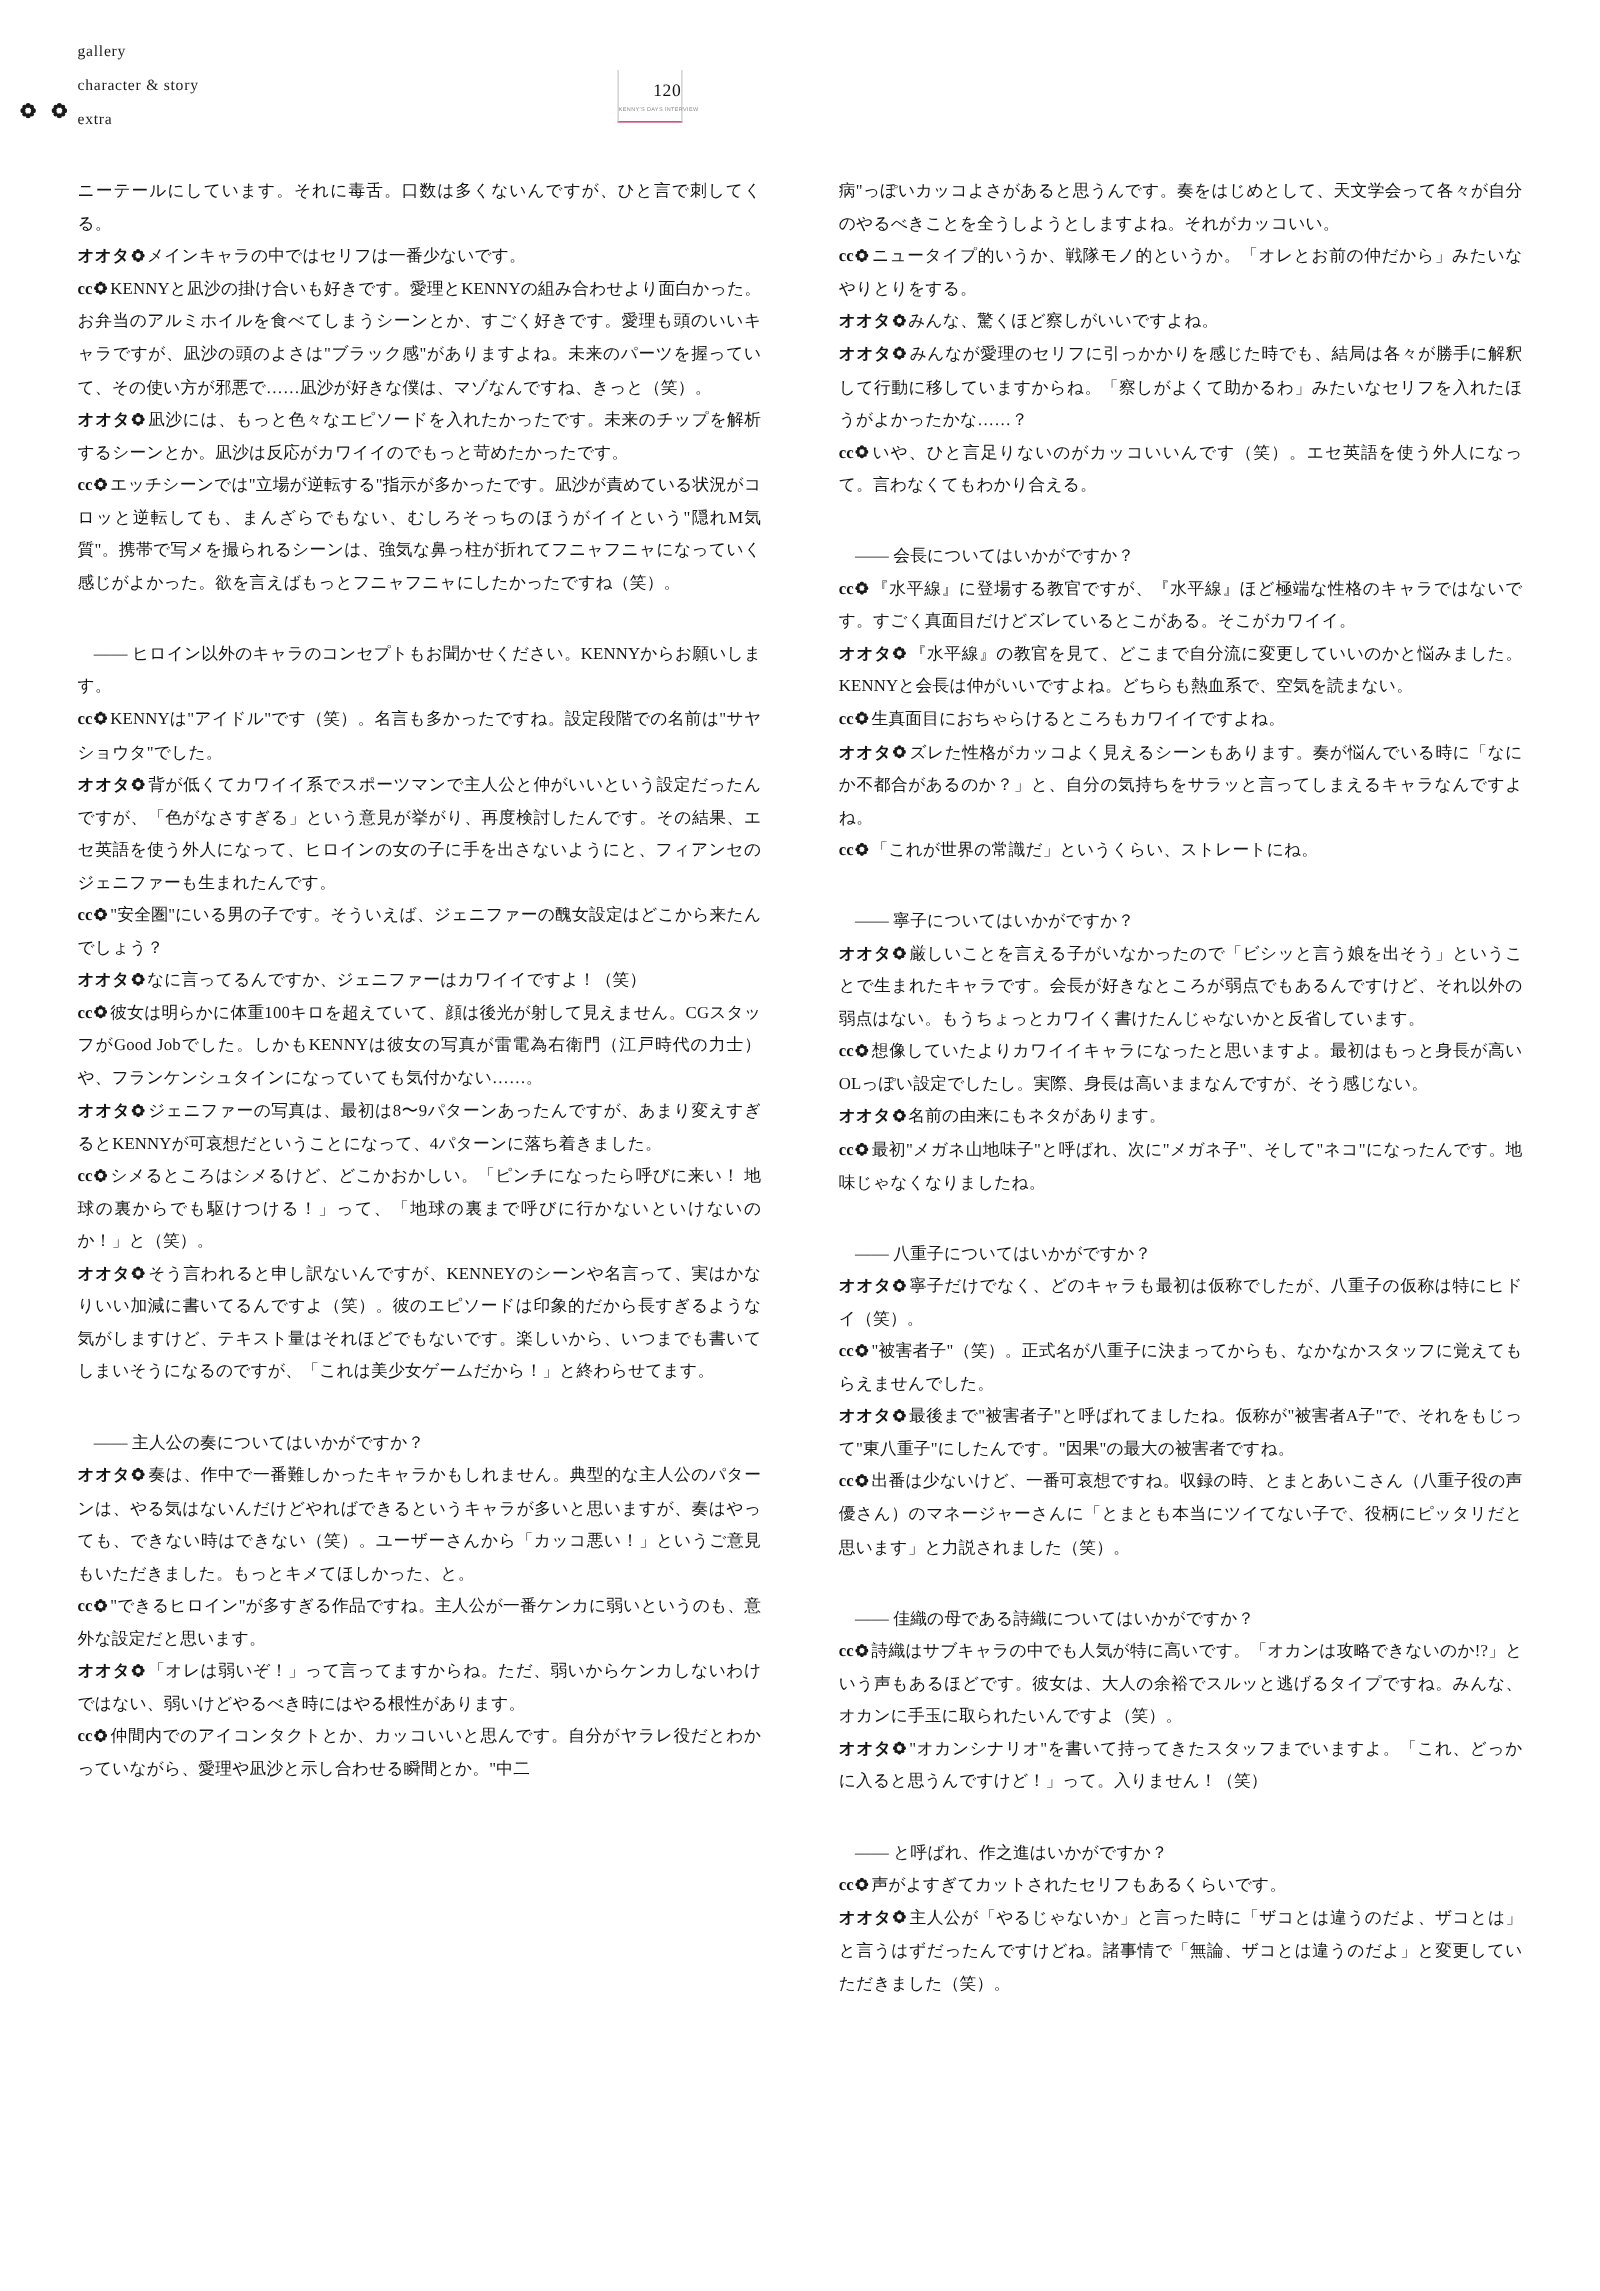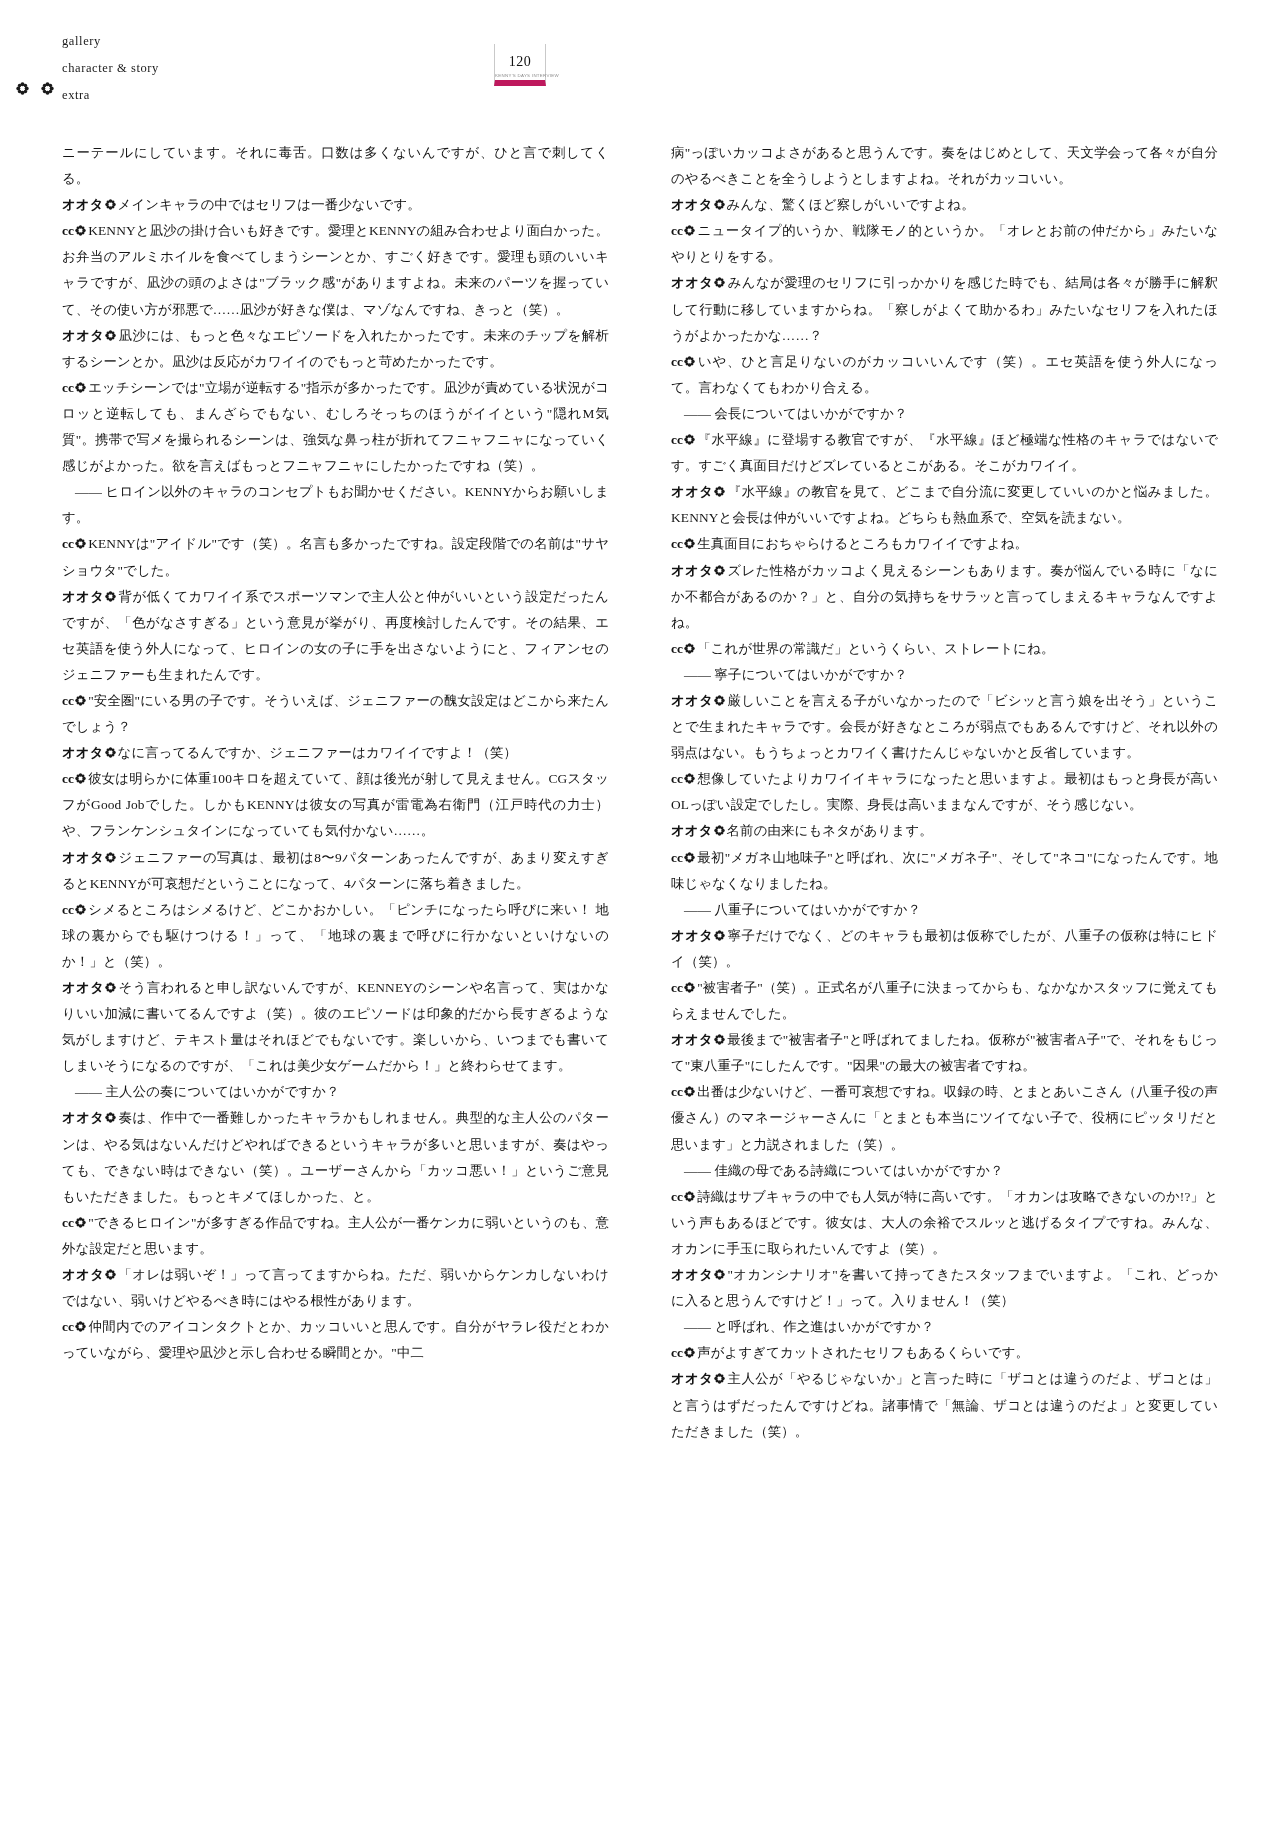--- a/index.html
+++ b/index.html
@@ -58,27 +58,27 @@
     width: 13px;
     height: 13px;
     position: relative;
     display: inline-block;
   }
   .flower svg { display: block; }
 
   .page-number-box {
     position: absolute;
     left: 494px;
-    top: 44px;
+    top: 56px;
     width: 52px;
     height: 42px;
     border-left: 1px solid #c9c9c9;
     border-right: 1px solid #c9c9c9;
-    border-bottom: 6px solid #be185d;
-    text-align: center;
+    border-bottom: 1px solid #be185d;
+    text-align: right;
     box-sizing: border-box;
   }
   .page-number {
     font-family: "Liberation Serif", "DejaVu Serif", serif;
     font-size: 14px;
     letter-spacing: 0.5px;
     margin-top: 10px;
     color: #111;
   }
   .page-sub {
@@ -105,21 +105,21 @@
   p {
     margin: 0;
     font-size: 13.4px;
     line-height: 26.1px;
     letter-spacing: 0.15px;
     text-align: justify;
     text-justify: inter-character;
     color: #141414;
     font-family: "Liberation Serif", "DejaVu Serif", serif;
   }
-  p.indent { text-indent: 13px; }
+  p.indent { text-indent: 13px; margin-top: 31px; }
   .spk {
     font-weight: bold;
   }
   .mark {
     display: inline-block;
     width: 11px;
     height: 11px;
     vertical-align: -1px;
     margin: 0 2px 0 1px;
   }
@@ -396,46 +396,46 @@
                 <circle cx="14.5" cy="5.5" r="2.7"></circle>
                 <circle cx="14.5" cy="14.5" r="2.7"></circle>
                 <circle cx="5.5" cy="14.5" r="2.7"></circle>
                 <circle cx="5.5" cy="5.5" r="2.7"></circle>
               </g>
               <circle cx="10" cy="10" r="2.2" fill="#ffffff"></circle>
             </svg></span><span>仲間内でのアイコンタクトとか、カッコいいと思んです。自分がヤラレ役だとわかっていながら、愛理や凪沙と示し合わせる瞬間とか。"中二</span></p>
       </div>
     <div class="col" id="colR">
         <p><span>病"っぽいカッコよさがあると思うんです。奏をはじめとして、天文学会って各々が自分のやるべきことを全うしようとしますよね。それがカッコいい。</span></p>
+        <p><span class="spk">cc</span><span class="mark"><svg viewBox="0 0 20 20" width="11" height="11">
+              <g fill="#1a1a1a">
+                <circle cx="10" cy="3.6" r="3.1"></circle>
+                <circle cx="16.4" cy="10" r="3.1"></circle>
+                <circle cx="10" cy="16.4" r="3.1"></circle>
+                <circle cx="3.6" cy="10" r="3.1"></circle>
+                <circle cx="14.5" cy="5.5" r="2.7"></circle>
+                <circle cx="14.5" cy="14.5" r="2.7"></circle>
+                <circle cx="5.5" cy="14.5" r="2.7"></circle>
+                <circle cx="5.5" cy="5.5" r="2.7"></circle>
+              </g>
+              <circle cx="10" cy="10" r="2.2" fill="#ffffff"></circle>
+            </svg></span><span>ニュータイプ的いうか、戦隊モノ的というか。「オレとお前の仲だから」みたいなやりとりをする。</span></p>
         <p><span class="spk">オオタ</span><span class="mark"><svg viewBox="0 0 20 20" width="11" height="11">
               <g fill="#1a1a1a">
                 <circle cx="10" cy="3.6" r="3.1"></circle>
                 <circle cx="16.4" cy="10" r="3.1"></circle>
                 <circle cx="10" cy="16.4" r="3.1"></circle>
                 <circle cx="3.6" cy="10" r="3.1"></circle>
                 <circle cx="14.5" cy="5.5" r="2.7"></circle>
                 <circle cx="14.5" cy="14.5" r="2.7"></circle>
                 <circle cx="5.5" cy="14.5" r="2.7"></circle>
                 <circle cx="5.5" cy="5.5" r="2.7"></circle>
               </g>
               <circle cx="10" cy="10" r="2.2" fill="#ffffff"></circle>
             </svg></span><span>みんな、驚くほど察しがいいですよね。</span></p>
-        <p><span class="spk">cc</span><span class="mark"><svg viewBox="0 0 20 20" width="11" height="11">
-              <g fill="#1a1a1a">
-                <circle cx="10" cy="3.6" r="3.1"></circle>
-                <circle cx="16.4" cy="10" r="3.1"></circle>
-                <circle cx="10" cy="16.4" r="3.1"></circle>
-                <circle cx="3.6" cy="10" r="3.1"></circle>
-                <circle cx="14.5" cy="5.5" r="2.7"></circle>
-                <circle cx="14.5" cy="14.5" r="2.7"></circle>
-                <circle cx="5.5" cy="14.5" r="2.7"></circle>
-                <circle cx="5.5" cy="5.5" r="2.7"></circle>
-              </g>
-              <circle cx="10" cy="10" r="2.2" fill="#ffffff"></circle>
-            </svg></span><span>ニュータイプ的いうか、戦隊モノ的というか。「オレとお前の仲だから」みたいなやりとりをする。</span></p>
         <p><span class="spk">オオタ</span><span class="mark"><svg viewBox="0 0 20 20" width="11" height="11">
               <g fill="#1a1a1a">
                 <circle cx="10" cy="3.6" r="3.1"></circle>
                 <circle cx="16.4" cy="10" r="3.1"></circle>
                 <circle cx="10" cy="16.4" r="3.1"></circle>
                 <circle cx="3.6" cy="10" r="3.1"></circle>
                 <circle cx="14.5" cy="5.5" r="2.7"></circle>
                 <circle cx="14.5" cy="14.5" r="2.7"></circle>
                 <circle cx="5.5" cy="14.5" r="2.7"></circle>
                 <circle cx="5.5" cy="5.5" r="2.7"></circle>

